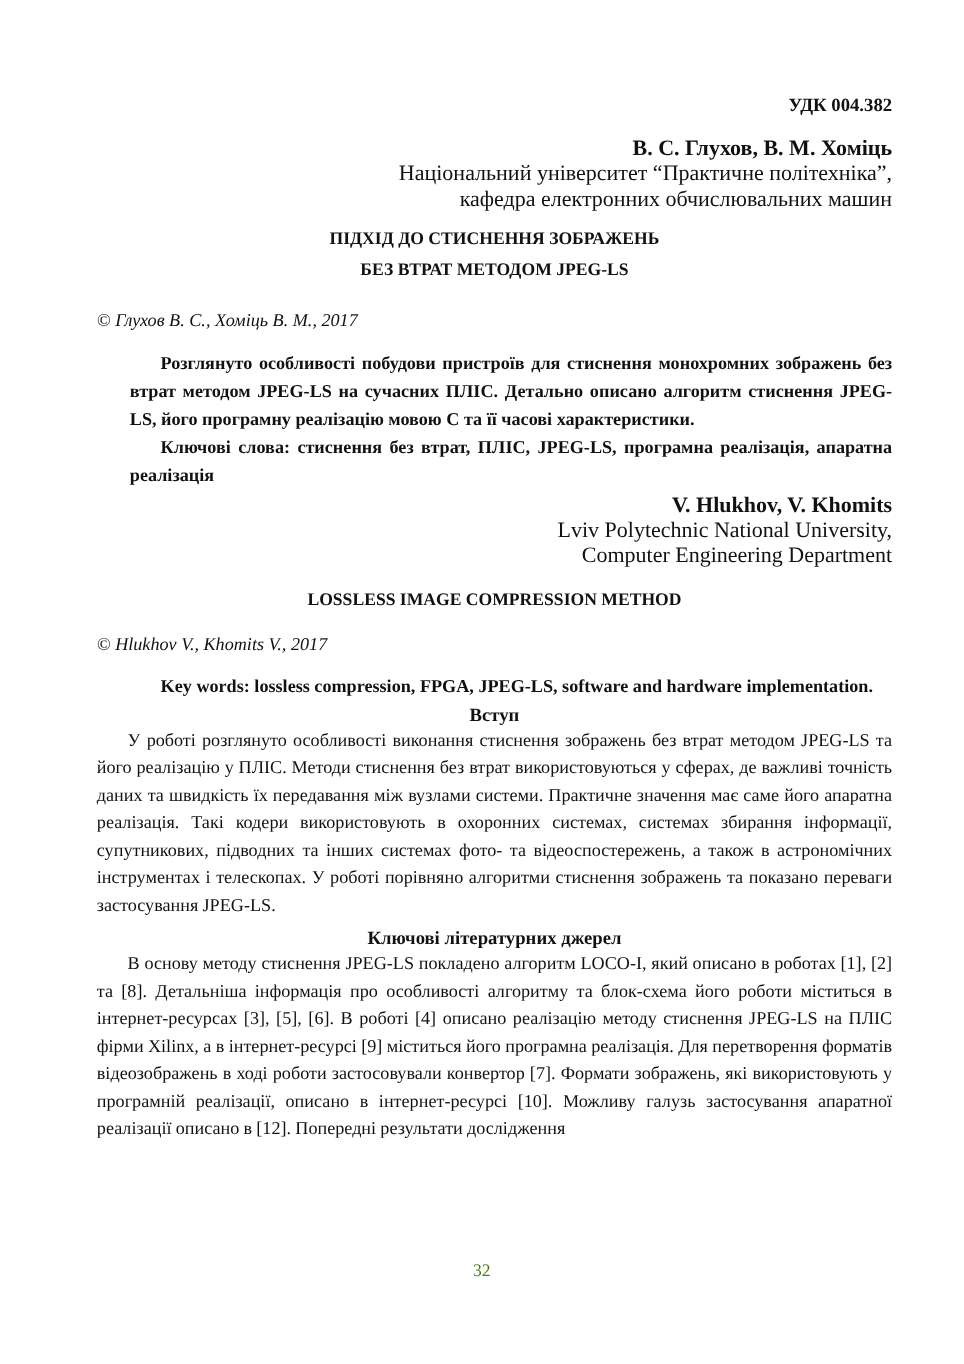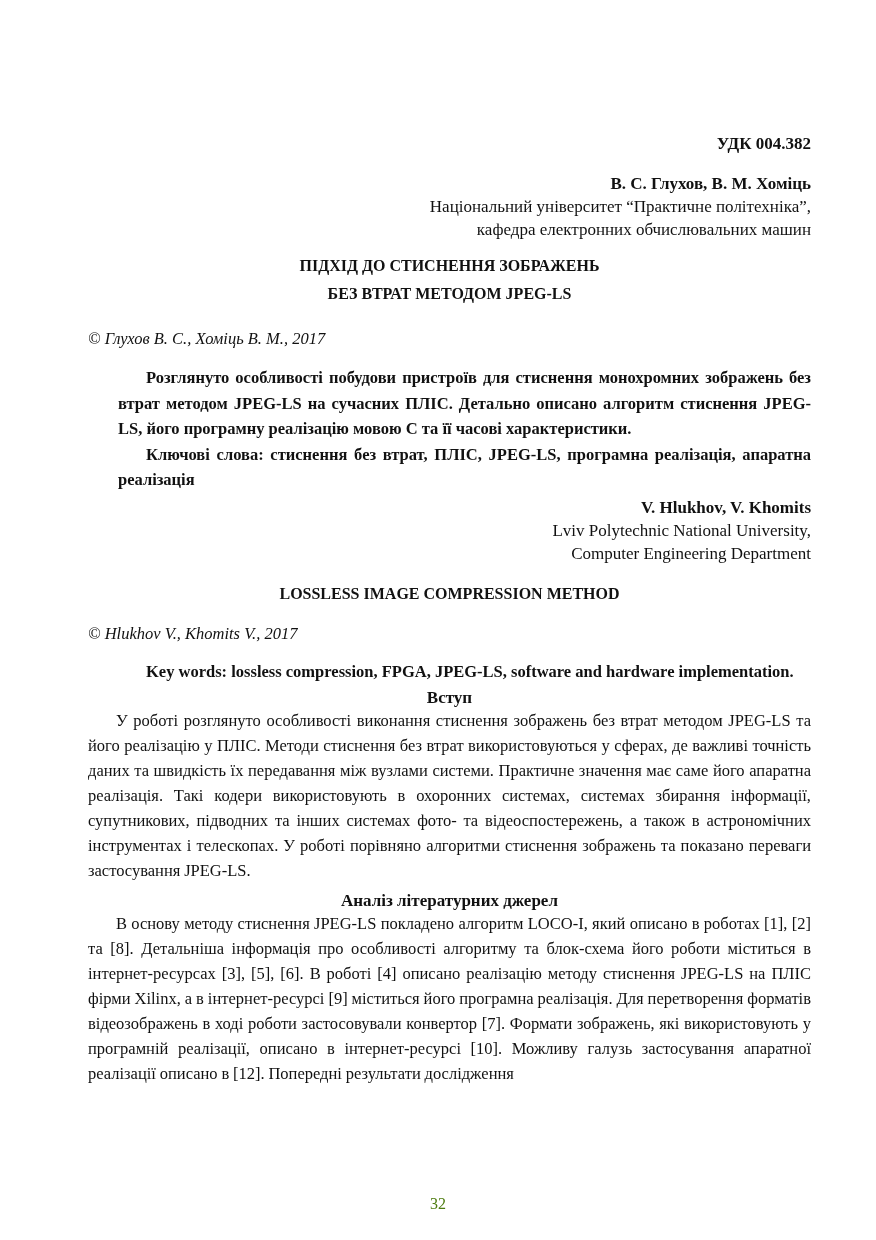--- a/index.html
+++ b/index.html
@@ -4,39 +4,38 @@
 <style>
   html, body { margin: 0; padding: 0; background: #ffffff; }
   .page {
     position: relative;
     width: 876px;
     height: 1188px;
     background: #ffffff;
     color: #111111;
     font-family: "Liberation Serif", serif;
     overflow: hidden;
-    margin-top: 48px;
   }
   .content {
     position: absolute;
     left: 88px;
     top: 0;
     width: 723px;
   }
   .udc {
     margin-top: 86px;
     text-align: right;
     font-weight: 700;
     font-size: 17px;
     line-height: 20px;
   }
   .authors-block {
     margin-top: 18px;
     text-align: right;
-    font-size: 17px;
+    font-size: 20px;
     line-height: 23px;
   }
   .authors-block .authors { font-weight: 700; }
   .article-title {
     margin-top: 11px;
     text-align: center;
     font-weight: 700;
     font-size: 16px;
     line-height: 28px;
   }
@@ -135,20 +134,20 @@
 
     <div class="copyright en">© Hlukhov V., Khomits V., 2017</div>
 
     <div class="abstract en">
       <p>Key words: lossless compression, FPGA, JPEG-LS, software and hardware implementation.</p>
     </div>
 
     <div class="section-heading">Вступ</div>
     <p class="body-para">У роботі розглянуто особливості виконання стиснення зображень без втрат методом JPEG-LS та його реалізацію у ПЛІС. Методи стиснення без втрат використовуються у сферах, де важливі точність даних та швидкість їх передавання між вузлами системи. Практичне значення має саме його апаратна реалізація. Такі кодери використовують в охоронних системах, системах збирання інформації, супутникових, підводних та інших системах фото- та відеоспостережень, а також в астрономічних інструментах і телескопах. У роботі порівняно алгоритми стиснення зображень та показано переваги застосування JPEG-LS.</p>
 
-    <div class="section-heading second">Аналіз літературних джерел</div>
+    <div class="section-heading second">Ключові літературних джерел</div>
     <p class="body-para">В основу методу стиснення JPEG-LS покладено алгоритм LOCO-I, який описано в роботах [1], [2] та [8]. Детальніша інформація про особливості алгоритму та блок-схема його роботи міститься в інтернет-ресурсах [3], [5], [6]. В роботі [4] описано реалізацію методу стиснення JPEG-LS на ПЛІС фірми Xilinx, а в інтернет-ресурсі [9] міститься його програмна реалізація. Для перетворення форматів відеозображень в ході роботи застосовували конвертор [7]. Формати зображень, які використовують у програмній реалізації, описано в інтернет-ресурсі [10]. Можливу галузь застосування апаратної реалізації описано в [12]. Попередні результати дослідження</p>
 
   </div>
 
   <div class="page-number">32</div>
   <div class="repo-footer">Lviv Polytechnic National University Institutional Repository http://ena.lp.edu.ua</div>
 </div>
 
 </body></html>

